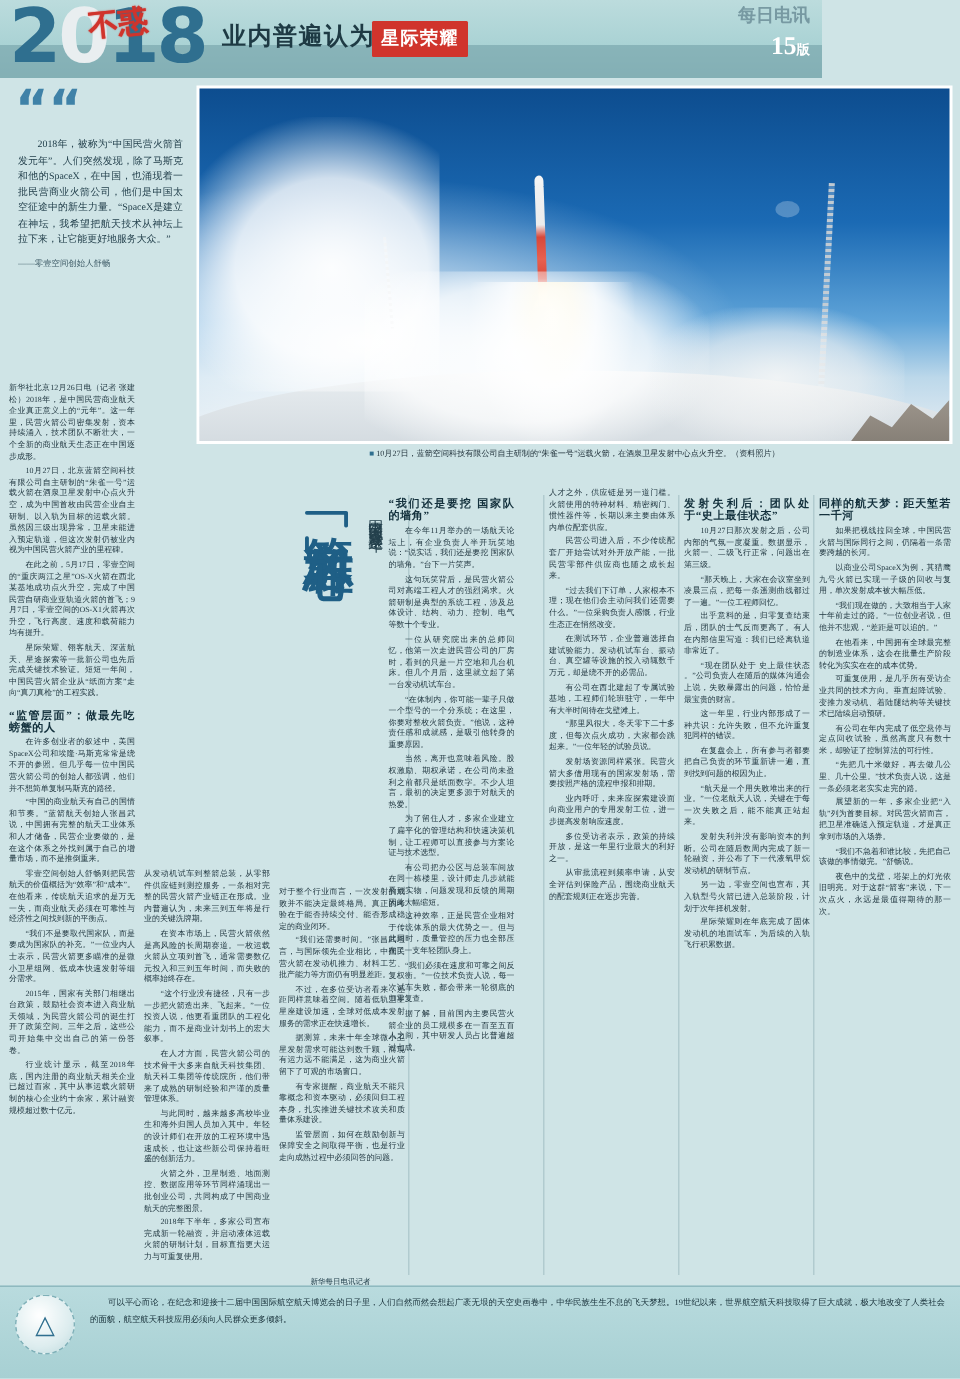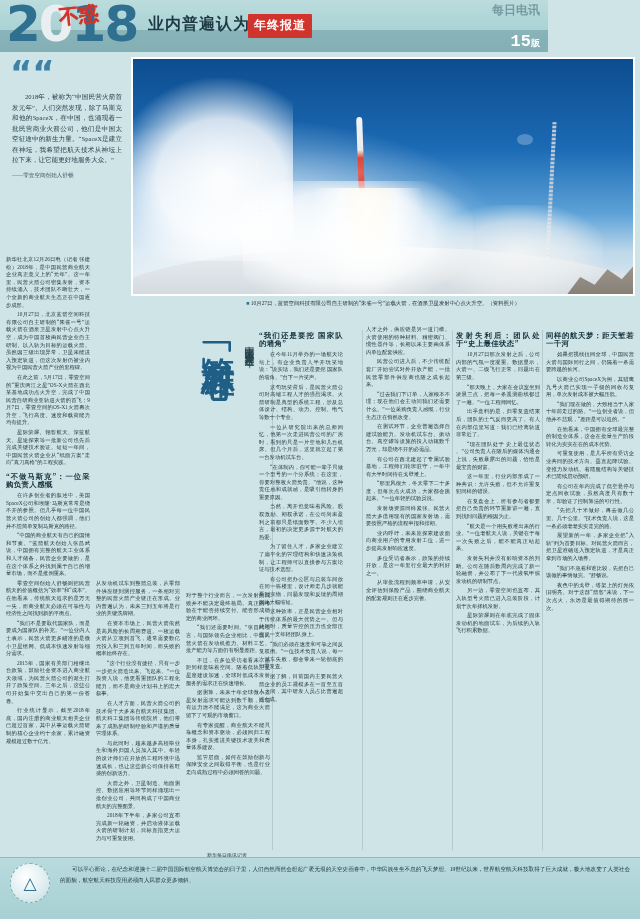--- a/index.html
+++ b/index.html
@@ -51,22 +51,22 @@
   .mh-logo{
     position:absolute;right:8px;top:2px;
     width:48px;height:40px;
     color:#6d8f99;
     font-size:12px;font-weight:bold;
     line-height:16px;
     text-align:right;
     opacity:.85;
   }
   .mh-page{
-    position:absolute;right:8px;top:32px;
-    font-family:Liberation Mono, monospace;
+    position:absolute;right:8px;top:21px;
+    font-family:Liberation Serif, serif;
     font-size:17px;font-weight:bold;color:#ffffff;margin-left:20px;
   }
   .mh-page span{font-size:9px;}
   .mh-rule{
     position:absolute;left:0;top:30px;width:640px;height:22px;
     background:#6e9aa3;opacity:.55;
   }
 
   
   .quote-panel{
@@ -246,21 +246,21 @@
 </head>
 <body>
 
 <div class="page">
 
   <div class="masthead">
     <div class="mh-rule"></div>
     <div class="mh-year"><span>2</span><span class="o">0</span><span>18</span></div>
     <div class="mh-stamp">不惑</div>
     <div class="mh-title">业内普遍认为</div>
-    <div class="mh-badge">年终报道</div>
+    <div class="mh-badge">星际荣耀</div>
     <div class="mh-logo">
       <span>每日电讯</span>
     </div>
     <div class="mh-page"><span style="font-size:17px">15</span><span>版</span></div>
   </div>
 
   <div class="quote-panel">
     <div class="quote-mark">““</div>
     <div class="quote-body">2018年，被称为“中国民营火箭首发元年”。人们突然发现，除了马斯克和他的SpaceX，在中国，也涌现着一批民营商业火箭公司，他们是中国太空征途中的新生力量。“SpaceX是建立在神坛，我希望把航天技术从神坛上拉下来，让它能更好地服务大众。”</div>
     <div class="quote-src">——零壹空间创始人舒畅</div>
@@ -297,21 +297,21 @@
   <div class="col-rule" style="left:272px;"></div>
   <div class="col-rule" style="left:362px;"></div>
   <div class="col-rule" style="left:452px;"></div>
   <div class="col-rule" style="left:542px;"></div>
 
   <div class="col c1">
       <p class="lead">新华社北京12月26日电（记者 张建松）2018年，是中国民营商业航天企业真正意义上的“元年”。这一年里，民营火箭公司密集发射，资本持续涌入，技术团队不断壮大，一个全新的商业航天生态正在中国逐步成形。</p>
       <p>10月27日，北京蓝箭空间科技有限公司自主研制的“朱雀一号”运载火箭在酒泉卫星发射中心点火升空，成为中国首枚由民营企业自主研制、以入轨为目标的运载火箭。虽然因三级出现异常，卫星未能进入预定轨道，但这次发射仍被业内视为中国民营火箭产业的里程碑。</p>
       <p>在此之前，5月17日，零壹空间的“重庆两江之星”OS-X火箭在西北某基地成功点火升空，完成了中国民营自研商业亚轨道火箭的首飞；9月7日，零壹空间的OS-X1火箭再次升空，飞行高度、速度和载荷能力均有提升。</p>
       <p>星际荣耀、翎客航天、深蓝航天、星途探索等一批新公司也先后完成关键技术验证。短短一年间，中国民营火箭企业从“纸面方案”走向“真刀真枪”的工程实践。</p>
-      <h3>“不做马斯克”：一位采购负责人感慨</h3>
+      <h3>“监管层面”：做最先吃螃蟹的人</h3>
       <p>在许多创业者的叙述中，美国SpaceX公司和埃隆·马斯克常常是绕不开的参照。但几乎每一位中国民营火箭公司的创始人都强调，他们并不想简单复制马斯克的路径。</p>
       <p>“中国的商业航天有自己的国情和节奏。”蓝箭航天创始人张昌武说，中国拥有完整的航天工业体系和人才储备，民营企业要做的，是在这个体系之外找到属于自己的增量市场，而不是推倒重来。</p>
       <p>零壹空间创始人舒畅则把民营航天的价值概括为“效率”和“成本”。在他看来，传统航天追求的是万无一失，而商业航天必须在可靠性与经济性之间找到新的平衡点。</p>
       <p>“我们不是要取代国家队，而是要成为国家队的补充。”一位业内人士表示，民营火箭更多瞄准的是微小卫星组网、低成本快速发射等细分需求。</p>
       <p>2015年，国家有关部门相继出台政策，鼓励社会资本进入商业航天领域，为民营火箭公司的诞生打开了政策空间。三年之后，这些公司开始集中交出自己的第一份答卷。</p>
       <p>行业统计显示，截至2018年底，国内注册的商业航天相关企业已超过百家，其中从事运载火箭研制的核心企业约十余家，累计融资规模超过数十亿元。</p>
     </div>
   <div class="col c2">
       <p class="lead">从发动机试车到整箭总装，从零部件供应链到测控服务，一条相对完整的民营火箭产业链正在形成。业内普遍认为，未来三到五年将是行业的关键洗牌期。</p>
       <p>在资本市场上，民营火箭依然是高风险的长周期赛道。一枚运载火箭从立项到首飞，通常需要数亿元投入和三到五年时间，而失败的概率始终存在。</p>

